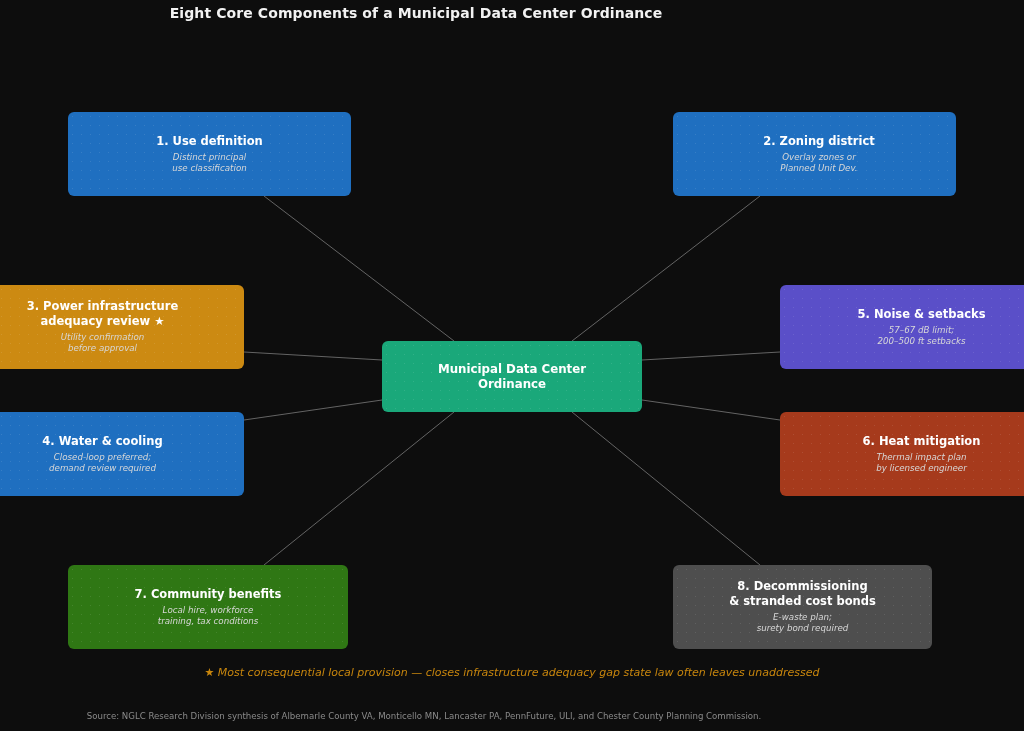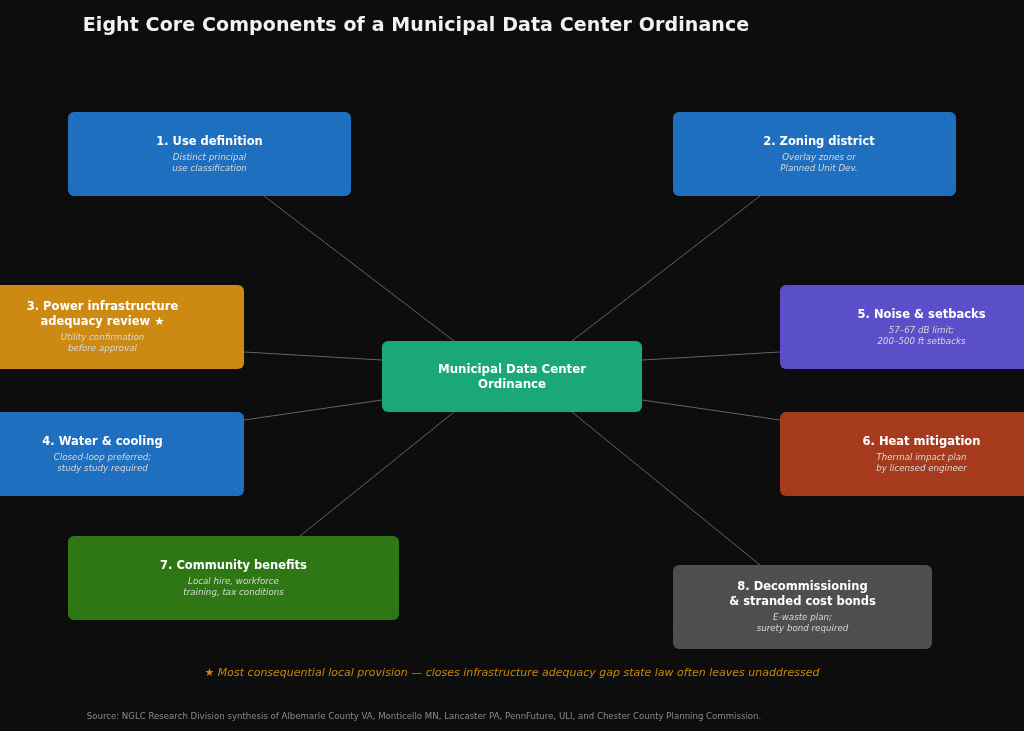--- a/index.html
+++ b/index.html
@@ -12,24 +12,23 @@
   #canvas {
     position: relative;
     width: 1024px; height: 731px;
     background: #0d0d0d;
   }
   #title {
     position: absolute;
     top: 5px; left: 0; width: 832px;
     text-align: center;
     color: #f2f2f2;
-    font-size: 19px;
+    font-size: 14px;
     font-weight: bold;
     letter-spacing: 0.1px;
-    margin-top: 8px;
   }
   svg#edges {
     position: absolute;
     top: 0; left: 0;
     width: 1024px; height: 731px;
     pointer-events: none;
   }
   .node {
     position: absolute;
     border-radius: 6px;
@@ -108,33 +107,33 @@
       </div>
       <div class="node" style="left: -39px; top: 285px; width: 283px; height: 84px; background-color: rgb(204, 138, 18);">
         <div class="ttl">3. Power infrastructure
 adequacy review ★</div>
         <div class="sub">Utility confirmation
 before approval</div>
       </div>
       <div class="node" style="left: -39px; top: 412px; width: 283px; height: 84px; background-color: rgb(31, 111, 192);">
         <div class="ttl">4. Water &amp; cooling</div>
         <div class="sub">Closed-loop preferred;
-study study required</div>
+demand review required</div>
       </div>
       <div class="node" style="left: 780px; top: 285px; width: 283px; height: 84px; background-color: rgb(90, 79, 200);">
         <div class="ttl">5. Noise &amp; setbacks</div>
         <div class="sub">57–67 dB limit;
 200–500 ft setbacks</div>
       </div>
       <div class="node" style="left: 780px; top: 412px; width: 283px; height: 84px; background-color: rgb(166, 58, 28);">
         <div class="ttl">6. Heat mitigation</div>
         <div class="sub">Thermal impact plan
 by licensed engineer</div>
       </div>
-      <div class="node" style="left: 68px; top: 536px; width: 331px; height: 84px; background-color: rgb(47, 119, 20);">
+      <div class="node" style="left: 68px; top: 565px; width: 280px; height: 84px; background-color: rgb(47, 119, 20);">
         <div class="ttl">7. Community benefits</div>
         <div class="sub">Local hire, workforce
 training, tax conditions</div>
       </div>
       <div class="node" style="left: 673px; top: 565px; width: 259px; height: 84px; background-color: rgb(78, 78, 78);">
         <div class="ttl">8. Decommissioning
 &amp; stranded cost bonds</div>
         <div class="sub">E-waste plan;
 surety bond required</div>
       </div>

